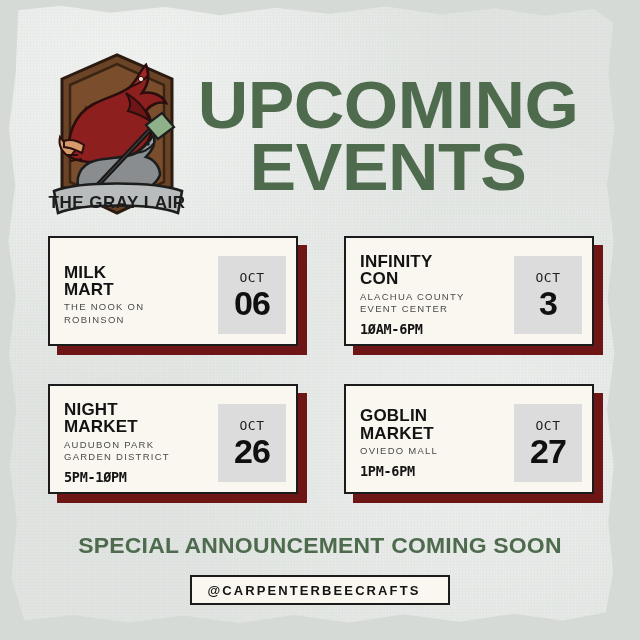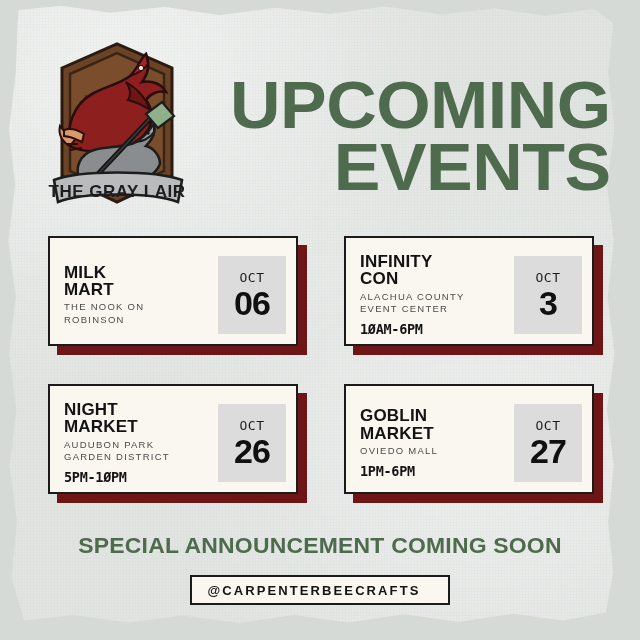--- a/index.html
+++ b/index.html
@@ -55,30 +55,30 @@
   
   #header {
     position: absolute;
     left: 0; top: 18px;
     width: 640px;
     height: 200px;
   }
 
   #logo {
     position: absolute;
-    left: 40px; top: 20px;
+    left: 40px; top: 31px;
     width: 155px; height: 180px;
   }
   #logo svg { width: 100%; height: 100%; display: block; }
 
   #title-block {
     position: absolute;
     left: 178px; top: 58px;
     width: 420px;
-    text-align: right;
+    text-align: center;
   }
   .title-line {
     font-family: "Liberation Sans", sans-serif;
     font-weight: 700;
     color: #4e6b4d;
     letter-spacing: -0.5px;
     line-height: .88;
     font-size: 66px;
     transform: scaleX(1.06);
     transform-origin: center;

